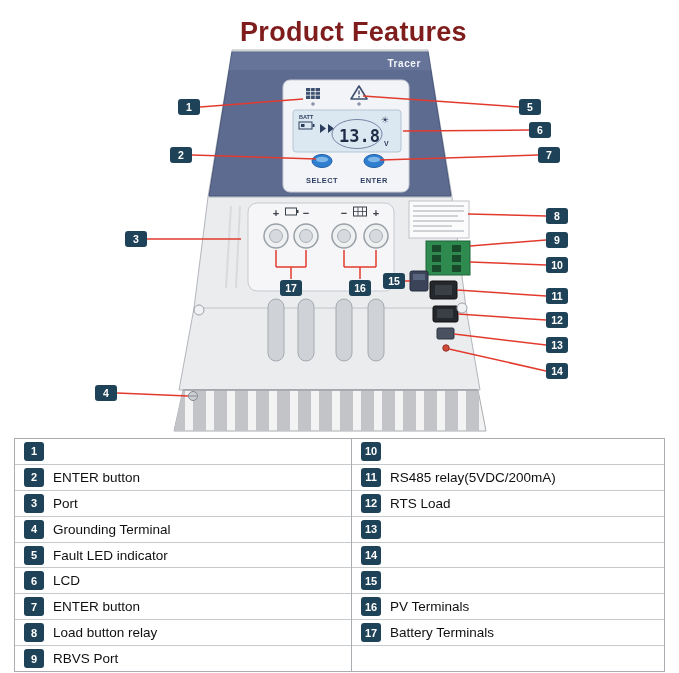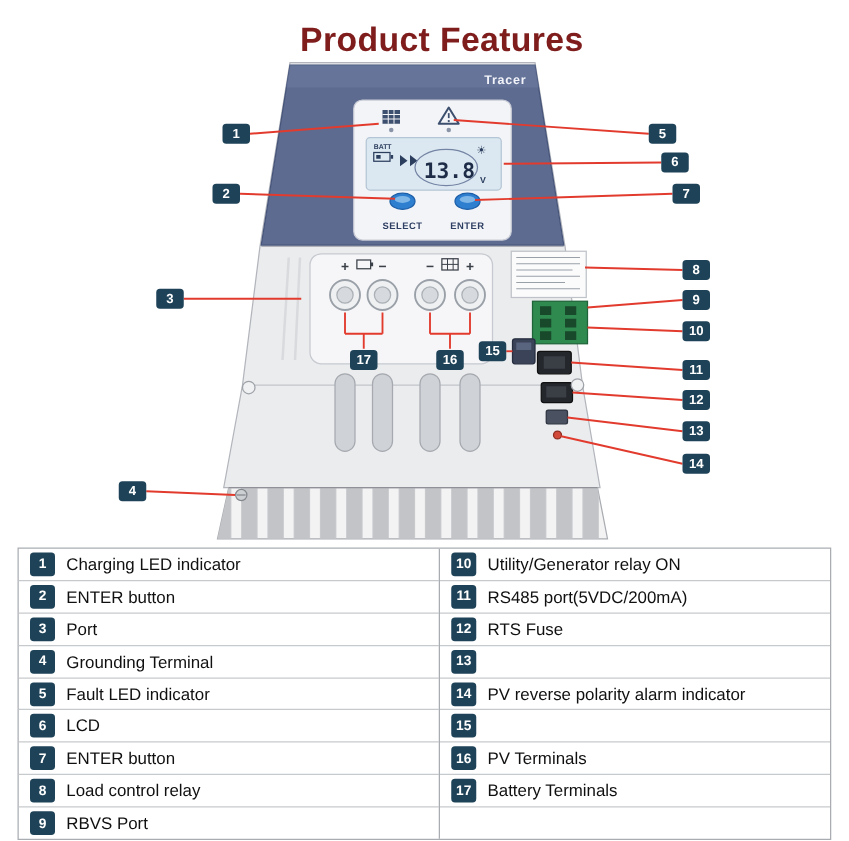--- a/index.html
+++ b/index.html
@@ -231,21 +231,20 @@
   <div class="callout" style="left:546px;top:337px">13</div>
   <div class="callout" style="left:546px;top:363px">14</div>
   <div class="callout" style="left:383px;top:273px">15</div>
   <div class="callout" style="left:349px;top:280px">16</div>
   <div class="callout" style="left:280px;top:280px">17</div>
 
   <div class="features">
     <div class="col col-left">
       <div class="trow">
         <span class="fnum">1</span>
-        <span class="flbl">Charging LED indicator</span>
       </div>
       <div class="trow">
         <span class="fnum">2</span>
         <span class="flbl">ENTER button</span>
       </div>
       <div class="trow">
         <span class="fnum">3</span>
         <span class="flbl">Port</span>
       </div>
       <div class="trow">
@@ -259,46 +258,44 @@
       <div class="trow">
         <span class="fnum">6</span>
         <span class="flbl">LCD</span>
       </div>
       <div class="trow">
         <span class="fnum">7</span>
         <span class="flbl">ENTER button</span>
       </div>
       <div class="trow">
         <span class="fnum">8</span>
-        <span class="flbl">Load control relay</span>
+        <span class="flbl">Load button relay</span>
       </div>
       <div class="trow noline">
         <span class="fnum">9</span>
         <span class="flbl">RBVS Port</span>
       </div>
     </div>
     <div class="col col-right">
       <div class="trow">
         <span class="fnum">10</span>
-        <span class="flbl">Utility/Generator relay ON</span>
       </div>
       <div class="trow">
         <span class="fnum">11</span>
-        <span class="flbl">RS485 port(5VDC/200mA)</span>
+        <span class="flbl">RS485 relay(5VDC/200mA)</span>
       </div>
       <div class="trow">
         <span class="fnum">12</span>
-        <span class="flbl">RTS Fuse</span>
+        <span class="flbl">RTS Load</span>
       </div>
       <div class="trow">
         <span class="fnum">13</span>
       </div>
       <div class="trow">
         <span class="fnum">14</span>
-        <span class="flbl">PV reverse polarity alarm indicator</span>
       </div>
       <div class="trow">
         <span class="fnum">15</span>
       </div>
       <div class="trow">
         <span class="fnum">16</span>
         <span class="flbl">PV Terminals</span>
       </div>
       <div class="trow last">
         <span class="fnum">17</span>

